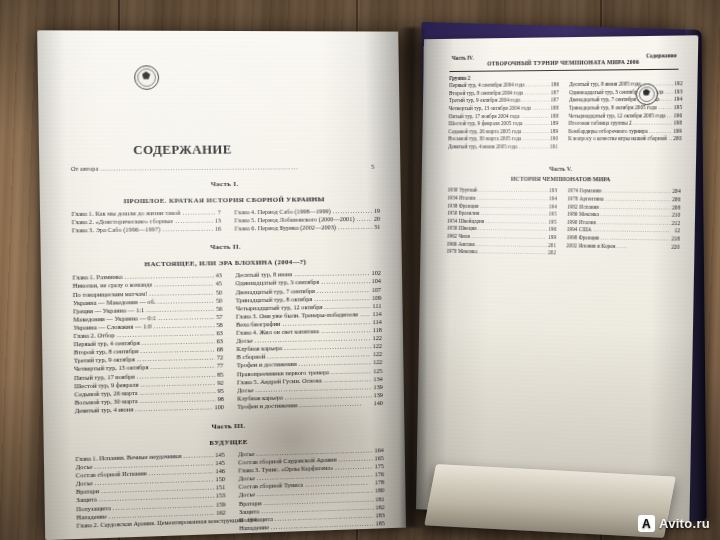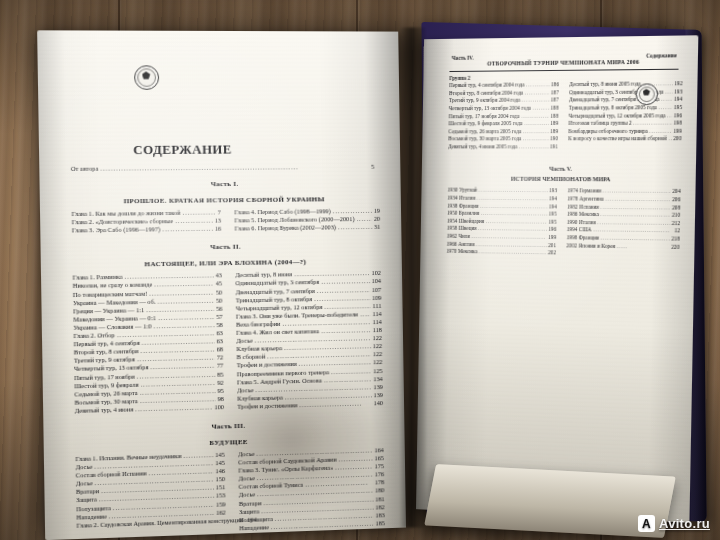--- a/index.html
+++ b/index.html
@@ -346,21 +346,21 @@
     border-radius: 3px;
     background: #ffffff;
     color: #111;
     font-weight: bold;
     font-size: 12px;
     display: flex;
     align-items: center;
     justify-content: center;
     font-family: "Liberation Sans", sans-serif;
   }
-  #watermark .wm-text { font-weight: 600; text-decoration: underline; }
+  #watermark .wm-text { font-weight: 600; }
 </style>
 </head>
 <body>
 
 <div id="scene">
 
   <div class="wood"></div>
   <div class="plank-line" style="left:118px"></div>
   <div class="plank-line" style="left:356px"></div>
   <div class="plank-line" style="left:600px"></div>

